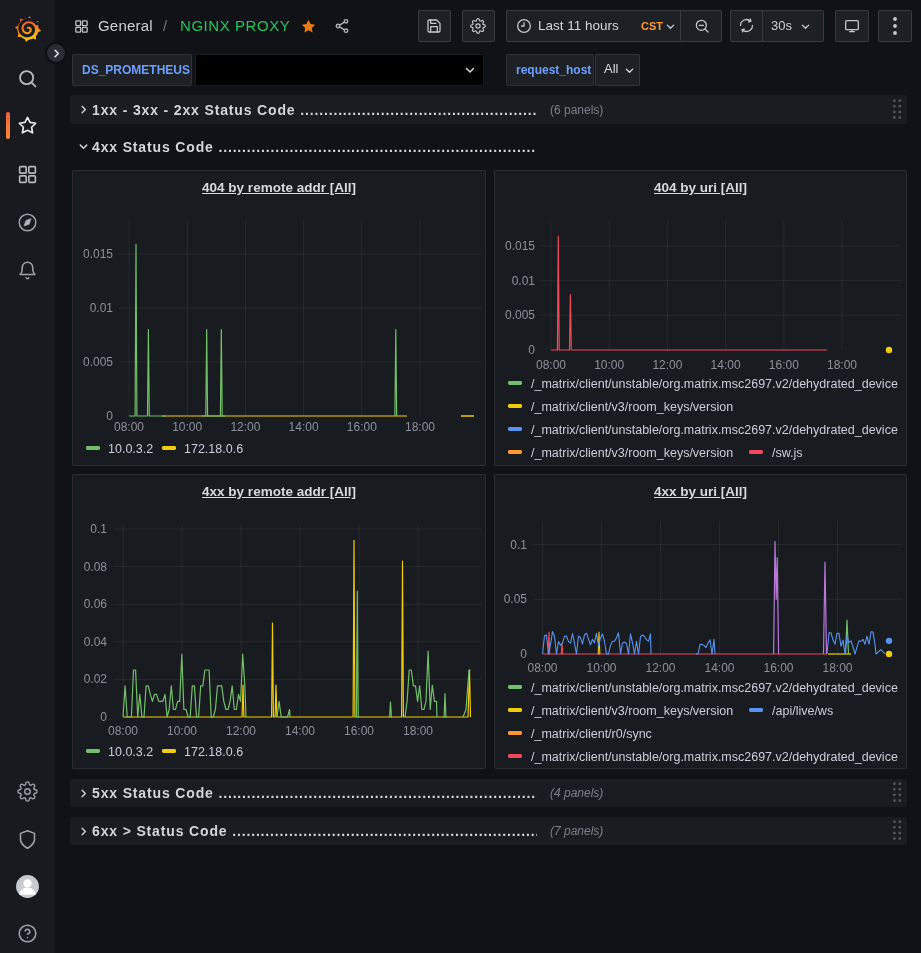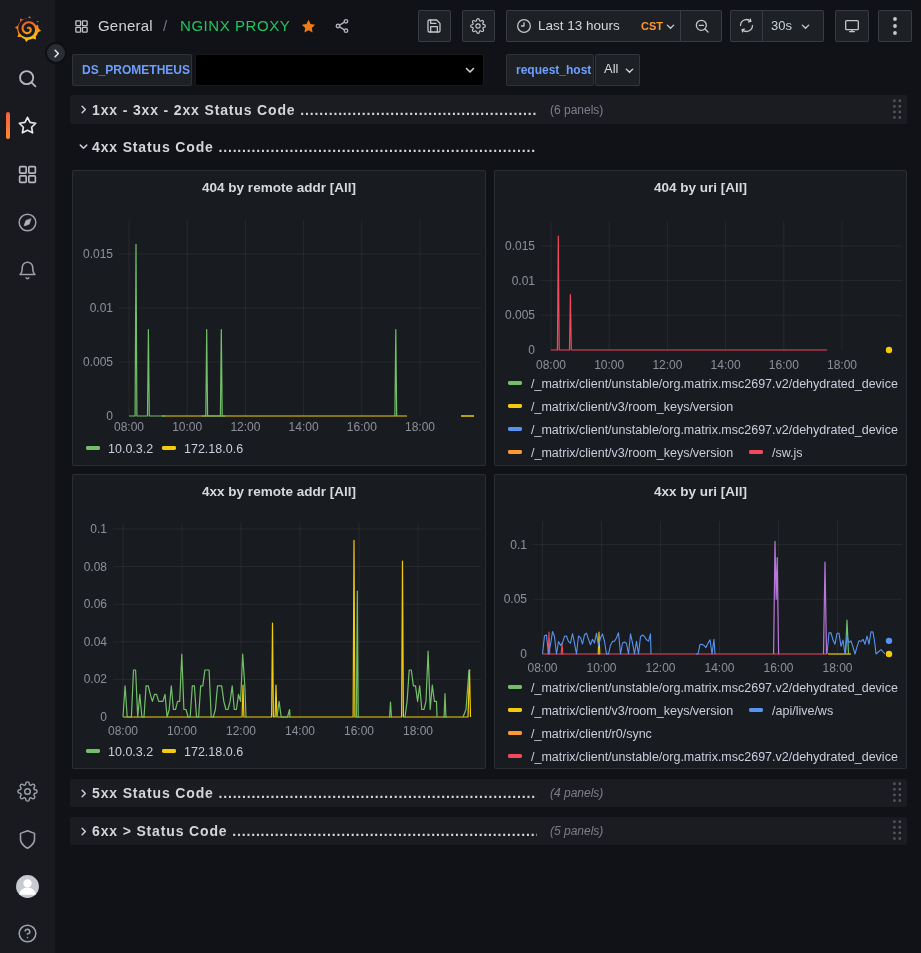--- a/index.html
+++ b/index.html
@@ -1,19 +1,19 @@
 <!DOCTYPE html>
 <html><head><meta charset="utf-8"><style>
 
 * { margin:0; padding:0; box-sizing:border-box; }
 body { width:921px; height:953px; background:#111217; font-family:"Liberation Sans", sans-serif;
        position:relative; overflow:hidden; color:#ccccdc; }
 .panel { position:absolute; background:#181b1f; border:1px solid rgba(204,204,220,0.10); border-radius:2px; overflow:hidden; }
 .ptitle { position:absolute; top:0; left:0; right:0; height:34px; line-height:34px; text-align:center;
-           font-size:13.5px; font-weight:bold; color:#d8d9dd; }
+           font-size:13.5px; font-weight:bold; color:#d8d9dd;text-decoration:underline; }
 .tbtn { position:absolute; height:32px; background:#1d2025; border:1px solid rgba(204,204,220,0.16); border-radius:2px; }
 .vlabel { position:absolute; height:32px; background:#1d2025; border:1px solid rgba(204,204,220,0.10); border-radius:2px;
           font-size:12px; font-weight:bold; color:#6e9fff; display:flex; align-items:center; }
 
 </style></head><body>
 <div style="position:absolute;left:0;top:0;width:55px;height:953px;background:#181a20"></div>
 <svg style="position:absolute;left:13px;top:14px" width="30" height="30" viewBox="-14.5 -14.5 29 29">
     <defs>
       <linearGradient id="glg" x1="0.35" y1="0" x2="0.55" y2="1">
         <stop offset="0" stop-color="#EF4B2F"></stop>
@@ -100,21 +100,21 @@
 <svg style="position:absolute;left:470px;top:18px;" width="16" height="16" viewBox="0 0 24 24" fill="none" stroke="#c7c8cd" stroke-width="1.7" stroke-linecap="round" stroke-linejoin="round">
     <circle cx="12" cy="12" r="3.2"></circle>
     <path d="M19.4 15a1.65 1.65 0 0 0 .33 1.82l.06.06a2 2 0 0 1 0 2.83 2 2 0 0 1-2.83 0l-.06-.06a1.65 1.65 0 0 0-1.82-.33 1.65 1.65 0 0 0-1 1.51V21a2 2 0 0 1-2 2 2 2 0 0 1-2-2v-.09A1.65 1.65 0 0 0 9 19.4a1.65 1.65 0 0 0-1.82.33l-.06.06a2 2 0 0 1-2.83 0 2 2 0 0 1 0-2.83l.06-.06a1.65 1.65 0 0 0 .33-1.82 1.65 1.65 0 0 0-1.51-1H3a2 2 0 0 1-2-2 2 2 0 0 1 2-2h.09A1.65 1.65 0 0 0 4.6 9a1.65 1.65 0 0 0-.33-1.82l-.06-.06a2 2 0 0 1 0-2.83 2 2 0 0 1 2.83 0l.06.06a1.65 1.65 0 0 0 1.82.33H9a1.65 1.65 0 0 0 1-1.51V3a2 2 0 0 1 2-2 2 2 0 0 1 2 2v.09a1.65 1.65 0 0 0 1 1.51 1.65 1.65 0 0 0 1.82-.33l.06-.06a2 2 0 0 1 2.83 0 2 2 0 0 1 0 2.83l-.06.06a1.65 1.65 0 0 0-.33 1.82V9a1.65 1.65 0 0 0 1.51 1H21a2 2 0 0 1 2 2 2 2 0 0 1-2 2h-.09a1.65 1.65 0 0 0-1.51 1z"></path>
   </svg>
 <div class="tbtn" style="left:506px;top:10px;width:216px"></div>
 <div style="position:absolute;left:680px;top:11px;width:1px;height:30px;background:rgba(204,204,220,0.16)"></div>
 <svg style="position:absolute;left:516px;top:18px;" width="16" height="16" viewBox="0 0 24 24" fill="none" stroke="#c7c8cd" stroke-width="1.9" stroke-linecap="round" stroke-linejoin="round">
     <circle cx="12" cy="12" r="9.5"></circle>
     <polyline points="12 6.8 12 12 8.2 12"></polyline>
   </svg>
-<div style="position:absolute;left:538px;top:18px;font-size:13.5px;color:#d5d6da">Last 13 hours</div>
+<div style="position:absolute;left:538px;top:18px;font-size:13.5px;color:#d5d6da">Last 11 hours</div>
 <div style="position:absolute;left:641px;top:20px;font-size:11px;font-weight:bold;color:#FF9830">CST</div>
 <svg style="position:absolute;left:665px;top:21px" width="11" height="11" viewBox="0 0 24 24" fill="none" stroke="#c7c8cd" stroke-width="3" stroke-linecap="round" stroke-linejooin="round">
     <polyline points="5 9 12 16 19 9"></polyline>
   </svg>
 <svg style="position:absolute;left:694px;top:18px;" width="16" height="16" viewBox="0 0 24 24" fill="none" stroke="#c7c8cd" stroke-width="1.9" stroke-linecap="round" stroke-linejoin="round">
     <circle cx="11" cy="11" r="7.5"></circle>
     <line x1="16.5" y1="16.5" x2="21" y2="21"></line>
     <line x1="7.8" y1="11" x2="14.2" y2="11"></line>
   </svg>
 <div class="tbtn" style="left:730px;top:10px;width:94px"></div>
@@ -186,21 +186,21 @@
     <rect x="1.2" y="12.7" width="2.4" height="2.4"></rect>
     <rect x="6.6000000000000005" y="12.7" width="2.4" height="2.4"></rect>
     <rect x="1.2" y="18.299999999999997" width="2.4" height="2.4"></rect>
     <rect x="6.6000000000000005" y="18.299999999999997" width="2.4" height="2.4"></rect>
   </svg>
 <div style="position:absolute;left:70px;top:817px;width:837px;height:28px;background:#1a1c22;border-radius:2px"></div>
 <svg style="position:absolute;left:78px;top:825.5px" width="11" height="11" viewBox="0 0 24 24" fill="none" stroke="#ccccdc" stroke-width="3.2" stroke-linecap="round" stroke-linejoin="round">
     <polyline points="9 5 16 12 9 19"></polyline>
   </svg>
 <div style="position:absolute;left:92px;top:823.0px;font-size:14px;font-weight:bold;color:#d4d5da;letter-spacing:0.85px;white-space:nowrap;overflow:hidden;width:445px">6xx &gt; Status Code ........................................................................................................................</div>
-<div style="position:absolute;left:550px;top:824.0px;font-size:12px;font-style:italic;color:rgba(204,204,220,0.55)">(5 panels)</div>
+<div style="position:absolute;left:550px;top:824.0px;font-size:12px;font-style:italic;color:rgba(204,204,220,0.55)">(7 panels)</div>
 <svg style="position:absolute;left:892px;top:819.0px" width="10" height="24" viewBox="0 0 10 24" fill="#55575e">
     <rect x="1.2" y="1.5" width="2.4" height="2.4"></rect>
     <rect x="6.6000000000000005" y="1.5" width="2.4" height="2.4"></rect>
     <rect x="1.2" y="7.1" width="2.4" height="2.4"></rect>
     <rect x="6.6000000000000005" y="7.1" width="2.4" height="2.4"></rect>
     <rect x="1.2" y="12.7" width="2.4" height="2.4"></rect>
     <rect x="6.6000000000000005" y="12.7" width="2.4" height="2.4"></rect>
     <rect x="1.2" y="18.299999999999997" width="2.4" height="2.4"></rect>
     <rect x="6.6000000000000005" y="18.299999999999997" width="2.4" height="2.4"></rect>
   </svg>

